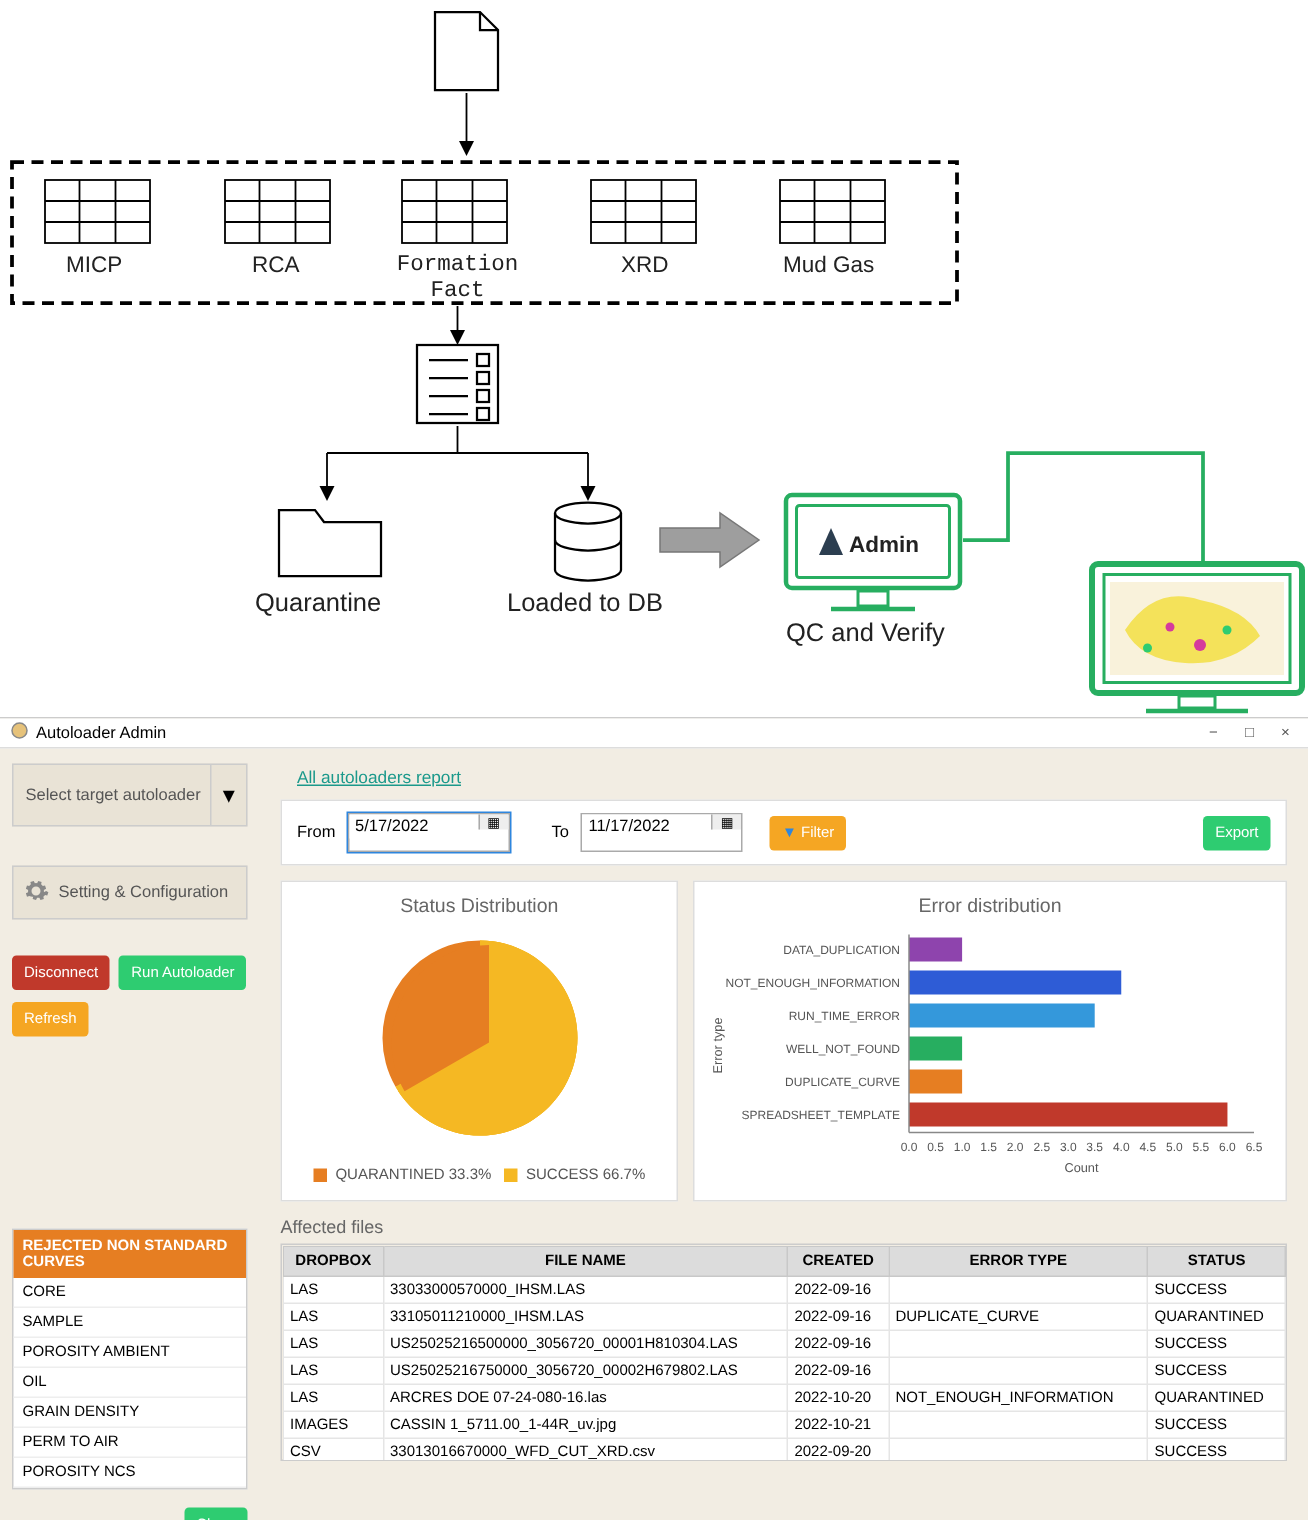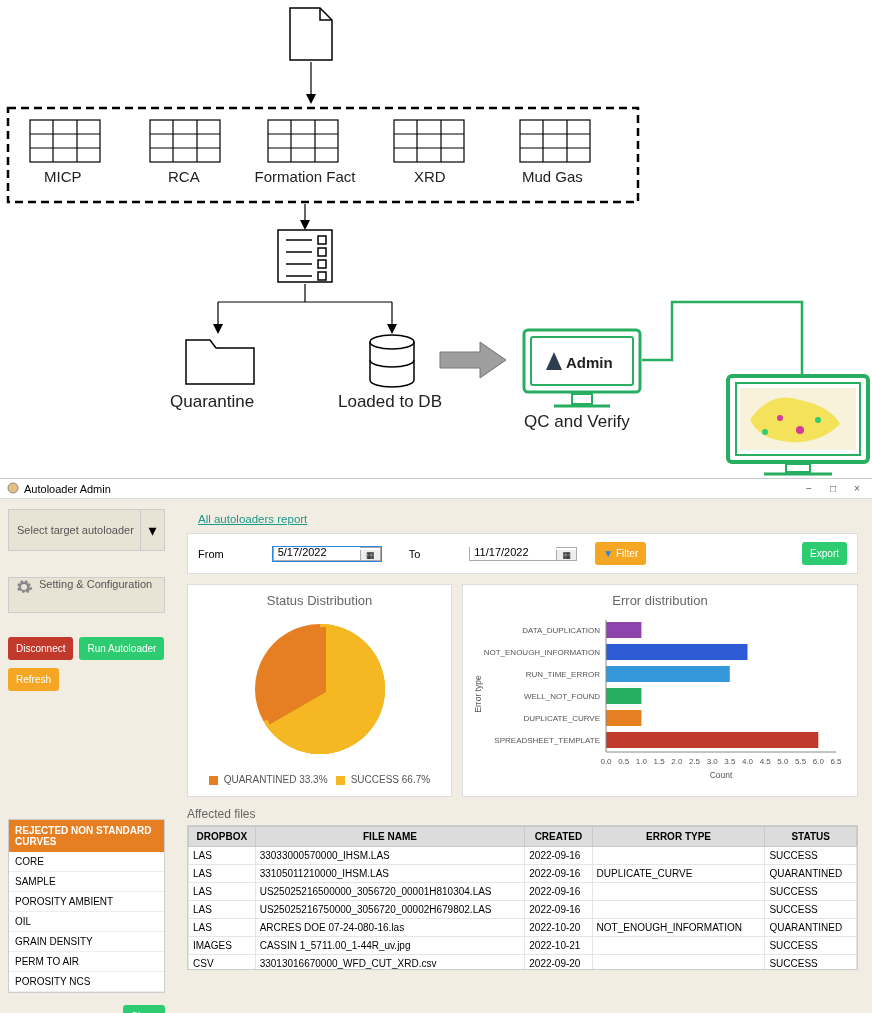--- a/index.html
+++ b/index.html
@@ -15,35 +15,35 @@
   .app { width:872px; background:#f2ede3; border-top:1px solid #ccc; }
   .titlebar { display:flex; align-items:center; justify-content:space-between; background:#fff; border-bottom:1px solid #ddd; padding:2px 6px; font-size:11px; height:20px;}
   .titlebar-left { display:flex; align-items:center; gap:4px; }
   .winbtns { display:flex; gap:6px; }
   .winbtn { width:18px; height:14px; display:flex; align-items:center; justify-content:center; font-size:10px; color:#555; cursor:pointer; }
   .layout { display:flex; }
   .sidebar { width:180px; padding:10px 8px; display:flex; flex-direction:column; gap:8px; }
   .dropdown { display:flex; background:#e9e3d6; border:1px solid #ccc; height:42px; }
   .dropdown .dd-text { flex:1; font-size:11px; display:flex; align-items:center; padding-left:8px; color:#555; }
   .dropdown .dd-btn { width:24px; border-left:1px solid #ccc; display:flex; align-items:center; justify-content:center; cursor:pointer; }
-  .bigbtn { background:#e9e3d6; border:1px solid #ccc; height:36px; display:flex; padding-left:6px; font-size:11px; color:#555; gap:6px; cursor:pointer; }
+  .bigbtn { background:#e9e3d6; border:1px solid #ccc; height:36px; display:flex; align-items:center; padding-left:6px; font-size:11px; color:#555; gap:6px; cursor:pointer; }
   .btn { border:none; border-radius:3px; padding:6px 8px; font-size:10px; color:#fff; cursor:pointer; }
   .btn-red { background:#c0392b; }
   .btn-green { background:#2ecc71; }
   .btn-orange { background:#f5a623; }
   .row { display:flex; gap:6px; }
   .list-panel { background:#fff; border:1px solid #ccc; margin-top:120px; font-size:10px; }
   .list-head { background:#e67e22; color:#fff; padding:5px 6px; font-weight:bold; }
   .list-item { padding:4px 6px; border-bottom:1px solid #eee; }
   .clean-row { display:flex; justify-content:flex-end; padding:4px 0;}
 
   .main { flex:1; padding:10px 14px 16px 14px; }
   .toplink { color:#1b998b; font-size:11.5px; text-decoration:underline;margin-left:11px; }
   .filterbar { background:#fff; border:1px solid #ddd; margin-top:6px; padding:8px 10px; display:flex; align-items:center; gap:8px; font-size:11px; }
-  .datebox { display:flex; align-items:flex-end; border:1px solid #aaa; height:14px;margin-left:41px; }
+  .datebox { display:flex; align-items:flex-start; border:1px solid #aaa; height:26px; }
   .datebox input { border:none; outline:none; font-size:11px; padding:2px 4px; width:86px; }
   .datebox .cal { width:20px; background:#eee; border-left:1px solid #aaa; display:flex; align-items:center; justify-content:center; font-size:9px; }
   .datebox.active { outline:1.5px solid #2e86de; }
   .flexgap { flex:1; }
   .chartrow { display:flex; gap:10px; margin-top:10px; }
   .card { background:#fff; border:1px solid #ddd; padding:8px; }
   .card-title { text-align:center; font-size:13px; color:#666; margin-bottom:6px; }
   .pie-card { width:265px; }
   .bar-card { flex:1; }
   .legend { margin-top:6px; font-size:10px; color:#555; text-align:center; }
@@ -168,21 +168,21 @@
     <path d="M750,420 q20,-30 50,-20 q30,6 40,24 q-20,20 -50,18 q-30,-2 -40,-22 z" fill="#f3e04b" opacity="0.9"></path>
     <circle cx="800" cy="430" r="4" fill="#d53a9d"></circle>
     <circle cx="780" cy="418" r="3" fill="#d53a9d"></circle>
     <circle cx="818" cy="420" r="3" fill="#2ecc71"></circle>
     <circle cx="765" cy="432" r="3" fill="#2ecc71"></circle>
   </g>
 </svg>
 
 <div class="d-label" style="left:44px; top:168px;">MICP</div>
 <div class="d-label" style="left:168px; top:168px;">RCA</div>
-<div class="d-label" style="left:250px; top:168px; width:110px;">Formation Fact</div>
+<div class="d-label" style="left:250px; top:168px; width:110px;font-family:Liberation Mono, monospace;">Formation Fact</div>
 <div class="d-label" style="left:414px; top:168px;">XRD</div>
 <div class="d-label" style="left:522px; top:168px;">Mud Gas</div>
 <div class="d-label d-label-big" style="left:170px; top:392px;">Quarantine</div>
 <div class="d-label d-label-big" style="left:338px; top:392px;">Loaded to DB</div>
 <div class="d-label d-label-big" style="left:524px; top:412px;">QC and Verify</div>
 </div>
 
 <div class="app">
   <div class="titlebar">
     <div class="titlebar-left">

